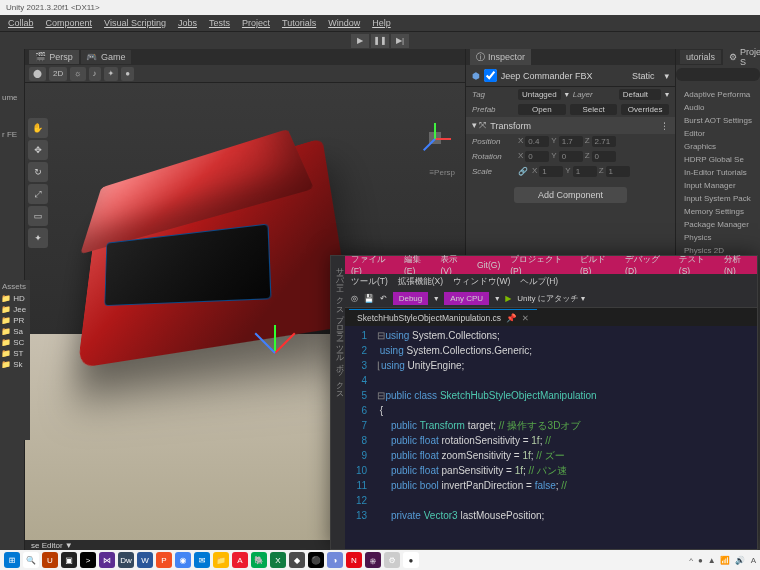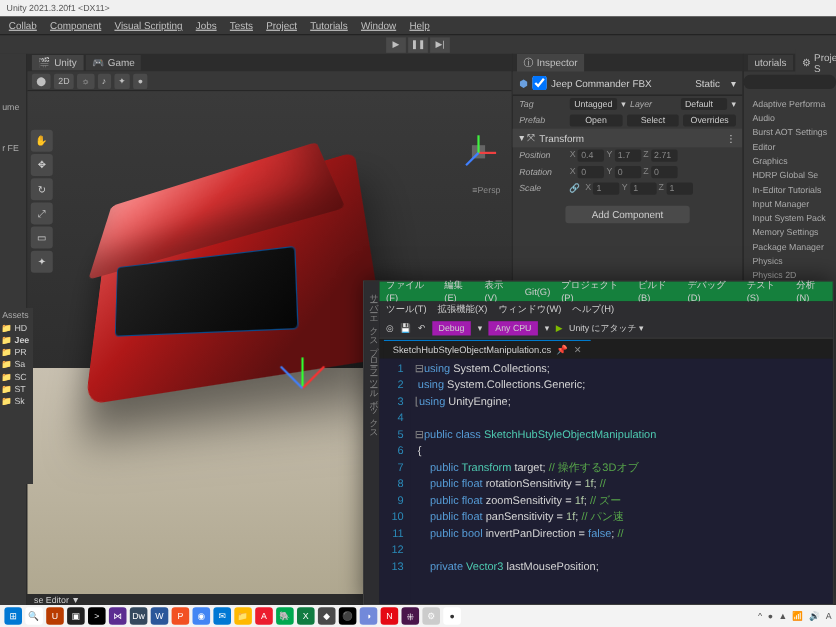--- a/index.html
+++ b/index.html
@@ -58,21 +58,21 @@
 .search { width:100%; background:#2a2a2a; border:none; color:#ccc; padding:2px 4px; font-size:8px; border-radius:6px; margin:3px 0; }
 
 
 .assets { position:absolute; left:0; top:248px; width:25px; height:160px; background:#383838; }
 .assets .h { font-size:8px; padding:2px; color:#aaa; }
 
 
 .vs { position:absolute; left:330px; top:255px; width:428px; height:295px; background:#1e1e1e; border:1px solid #3c3c3c; box-shadow:0 -2px 20px rgba(0,0,0,0.5); display:flex; }
 .vs-side { width:14px; background:#2d2d30; writing-mode:vertical-rl; font-size:8px; color:#888; padding:6px 1px; }
 .vs-main { flex:1; display:flex; flex-direction:column; }
-.vs-menu { height:18px; display:flex; gap:10px; padding:0 6px; align-items:center; font-size:8.5px; color:#ccc; background:#15803d; }
+.vs-menu { height:18px; display:flex; gap:10px; padding:0 6px; align-items:center; font-size:8.5px; color:#ccc; background:#be185d; }
 .vs-menu2 { height:16px; display:flex; gap:10px; padding:0 6px; align-items:center; font-size:8.5px; color:#ccc; background:#2d2d30; }
 .vs-tool { height:18px; display:flex; gap:6px; padding:0 6px; align-items:center; font-size:8px; background:#2d2d30; border-bottom:1px solid #3c3c3c; }
 .vs-tool .dd { background:#a21caf; padding:2px 6px; font-size:8px; }
 .vs-tabbar { height:18px; display:flex; align-items:end; background:#1e1e1e; padding-left:4px; }
 .vs-tab { background:#1e1e1e; padding:3px 8px; font-size:8.5px; display:flex; gap:5px; align-items:center; border-top:1px solid #007acc; }
 .vs-crumb { height:16px; display:flex; align-items:center; background:#252526; padding:0 6px; font-size:8px; gap:8px; color:#aaa; }
 .vs-code { flex:1; display:flex; background:#1e1e32; font-family:Consolas,monospace; font-size:10px; overflow:hidden; }
 .vs-gutter { width:28px; background:#1e1e32; color:#2a8ab8; text-align:right; padding:2px 6px 2px 2px; line-height:15px; }
 .vs-lines { flex:1; padding:2px 4px; line-height:15px; white-space:pre; }
 .kw { color:#569cd6; }
@@ -115,21 +115,21 @@
 <div class="main">
   <div class="left">
     <div>ume</div>
     <div style="margin-top:20px">r FE</div>
   </div>
 
   <div class="center">
     <div class="tabbar">
       <div class="tab active">
           <span>🎬</span>
-          <span>Unity</span>
+          <span>Persp</span>
         </div>
       <div class="tab">
           <span>🎮</span>
           <span>Game</span>
         </div>
     </div>
     <div class="toolbar">
       <div class="tbtn">⬤</div>
       <div class="tbtn">2D</div>
       <div class="tbtn">☼</div>
@@ -262,21 +262,21 @@
         <div>HDRP</div>
         <div>Scene Template</div>
       </div>
   </div>
 </div>
 
 <div class="assets" style="left:0;top:280px;position:absolute;width:30px">
   <div class="h">Assets</div>
   <div id="assetlist">
       <div style="font-size: 8px; padding: 1px;">📁 HD</div>
-      <div style="font-size: 8px; padding: 1px; font-weight: bold;">📁 Jee</div>
+      <div style="font-size: 8px; padding: 1px;">📁 Jee</div>
       <div style="font-size: 8px; padding: 1px;">📁 PR</div>
       <div style="font-size: 8px; padding: 1px;">📁 Sa</div>
       <div style="font-size: 8px; padding: 1px;">📁 SC</div>
       <div style="font-size: 8px; padding: 1px;">📁 ST</div>
       <div style="font-size: 8px; padding: 1px;">📁 Sk</div>
     </div>
 </div>
 
 <div class="vs">
   <div class="vs-side">サーバー エクスプローラー ツールボックス</div>

